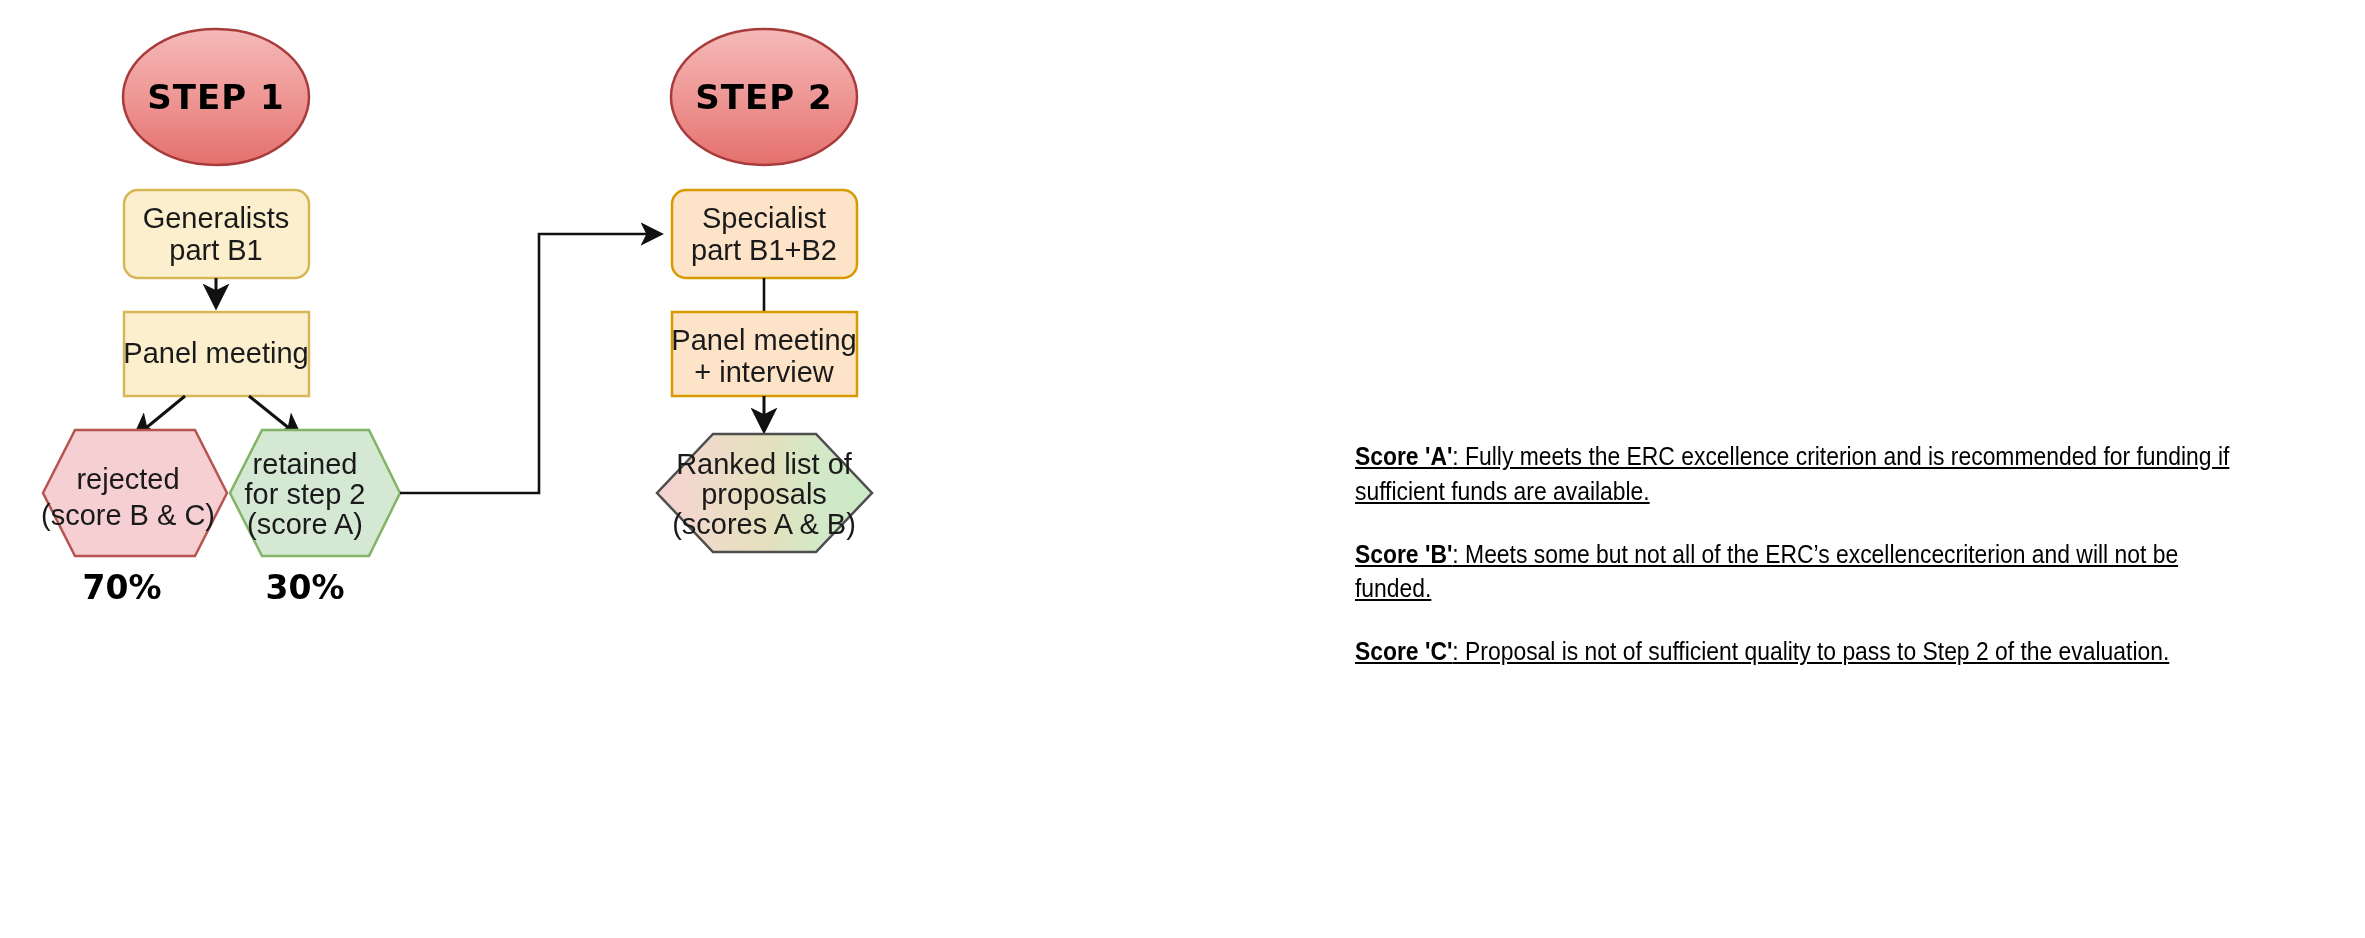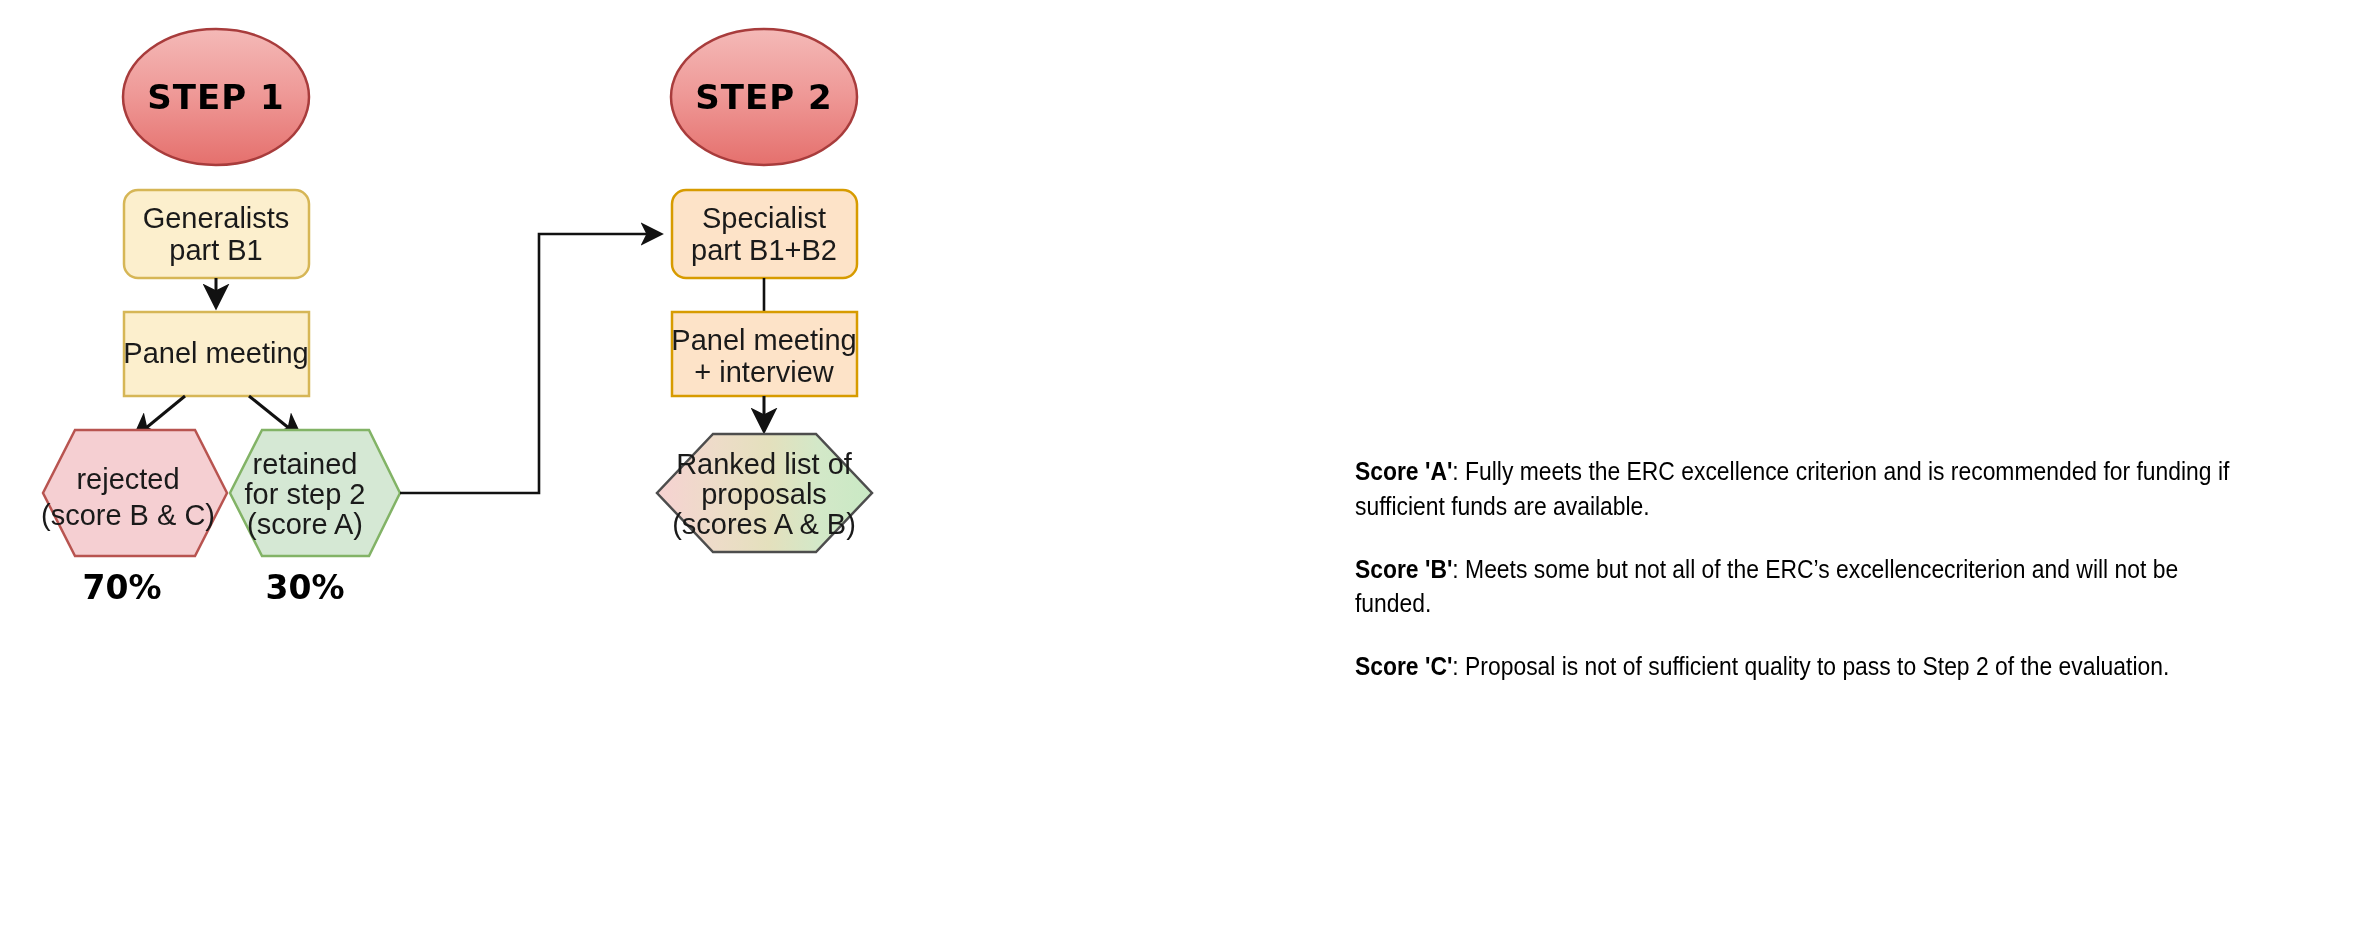--- a/index.html
+++ b/index.html
@@ -46,22 +46,23 @@
     font-family: "DejaVu Sans", sans-serif;
     font-size: 33px;
     font-weight: bold;
     fill: #000000;
     text-anchor: middle;
     dominant-baseline: middle;
   }
   .legend {
     position: absolute;
     left: 1355px;
-    top: 454px;
+    top: 439px;
     width: 1000px;
+    text-decoration: underline;
   }
   .legend-item {
     font-family: "Liberation Sans Narrow", "Liberation Sans", sans-serif;
     font-size: 26px;
     line-height: 1.34;
     color: #000000;
     margin-bottom: 28px;
     font-stretch: condensed;
     transform: scaleX(0.88);
     transform-origin: left top;

